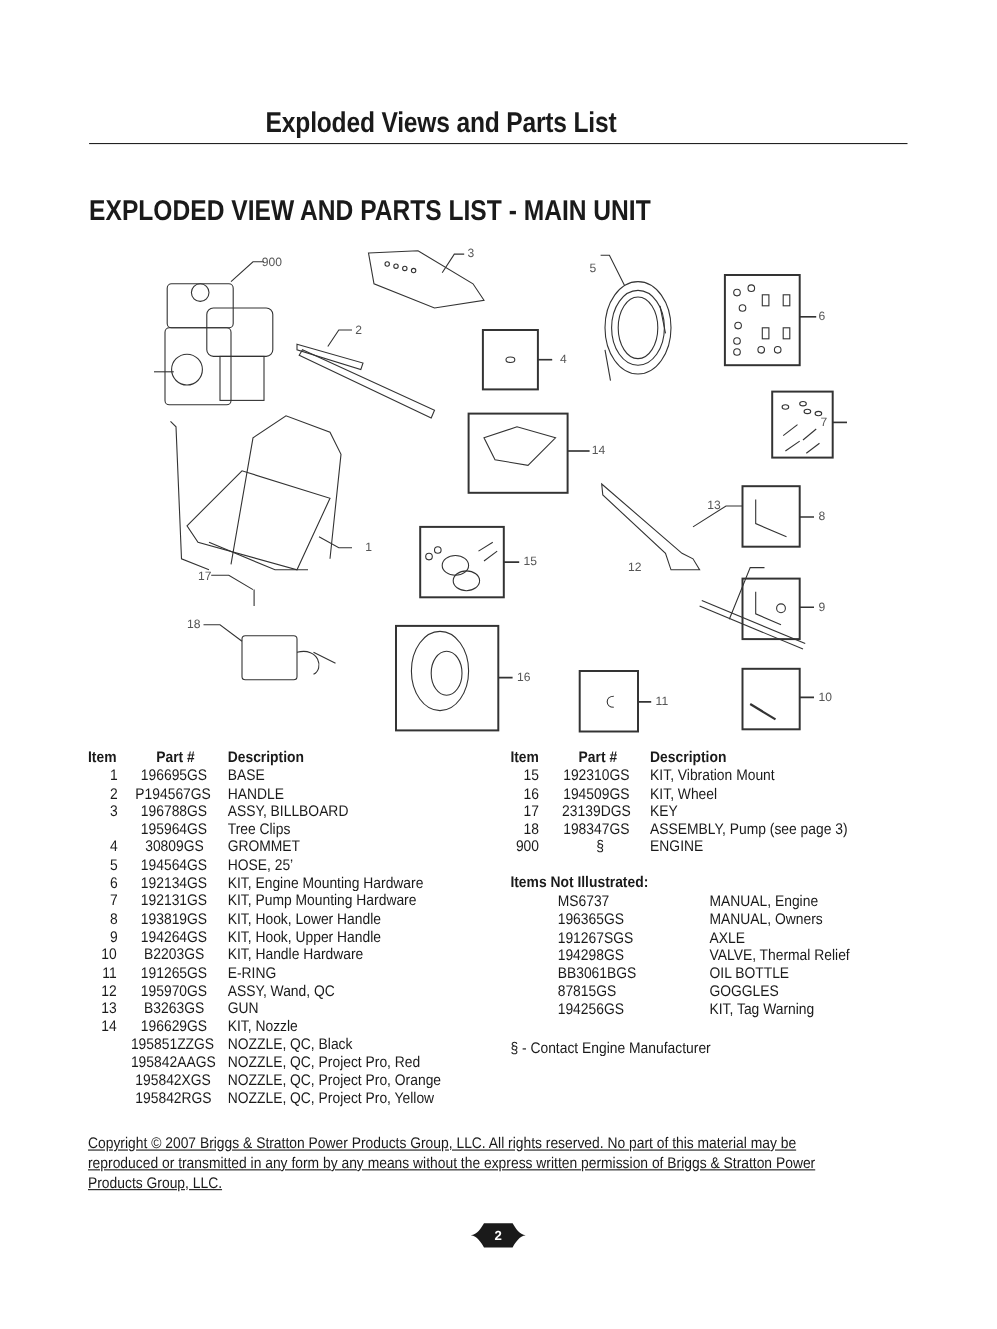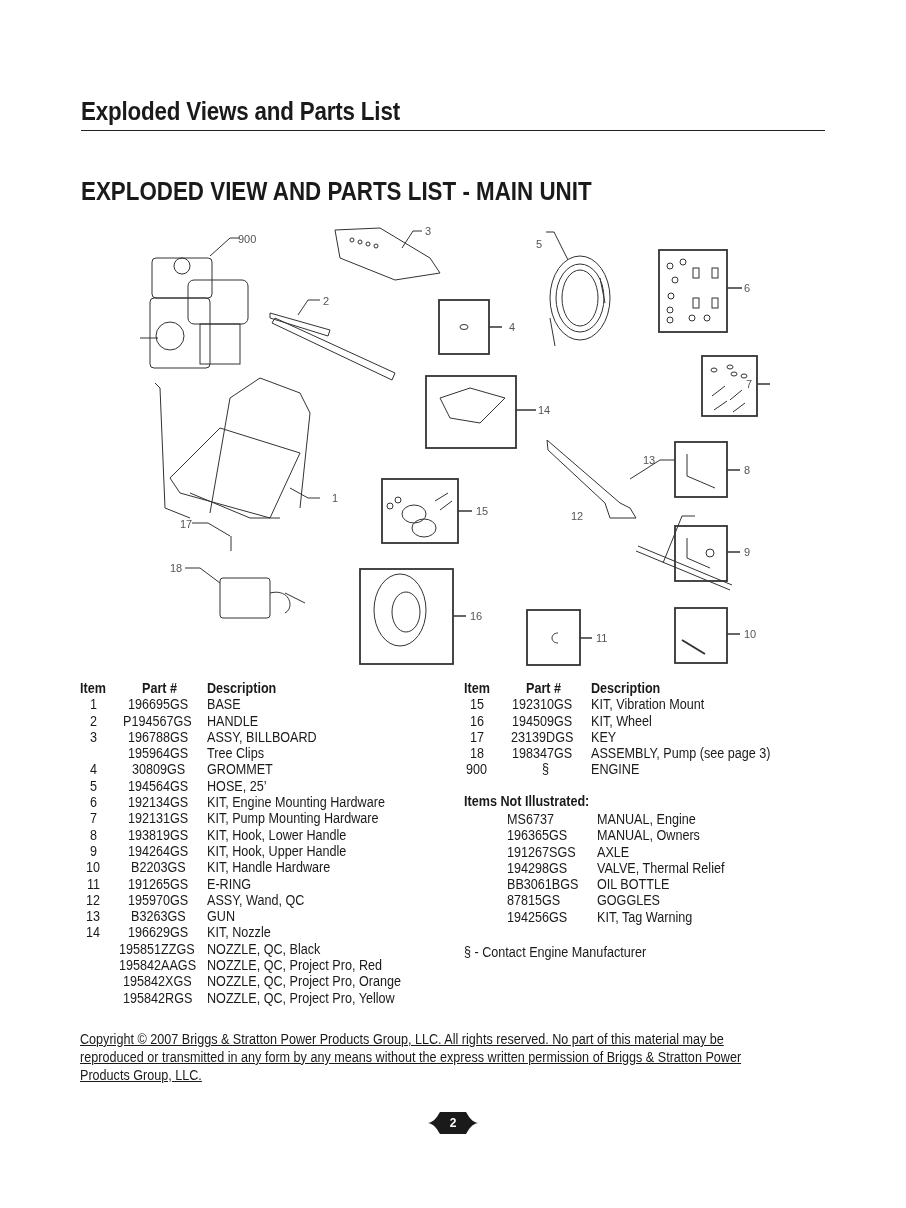--- a/index.html
+++ b/index.html
@@ -1,41 +1,41 @@
 <!DOCTYPE html>
 <html><head>
 <meta charset="utf-8">
 <style>
   html, body { margin: 0; padding: 0; background: #ffffff; }
   body { width: 906px; height: 1208px; position: relative; overflow: hidden;
          font-family: "Liberation Sans", "DejaVu Sans", sans-serif; color: #1a1a1a; }
-  .section-header { position: absolute; left: 81px; top: 94px; width: 744px; }
+  .section-header { position: absolute; left: 81px; top: 94px; width: 744px; text-align: center; }
   .section-title { font-family: "Liberation Sans", sans-serif; font-weight: bold; font-size: 26px;
                    transform: scaleX(0.86); transform-origin: left center; white-space: nowrap;
                    letter-spacing: -0.2px; margin: 0; line-height: 34px; }
   .section-rule { position: absolute; left: 0; top: 36px; width: 744px; height: 0; border-top: 1.5px solid #222; }
   .main-title { position: absolute; left: 81px; top: 174px; font-weight: bold; font-size: 26px;
                 transform: scaleX(0.86); transform-origin: left center; white-space: nowrap; margin: 0; line-height: 34px; }
 
   .diagram { position: absolute; left: 130px; top: 218px; width: 660px; height: 455px; }
   .diagram svg { position: absolute; left: 0; top: 0; }
   .callout { position: absolute; font-size: 11px; color: #555; font-family: "Liberation Sans", sans-serif; }
 
   .parts-table { position: absolute; font-size: 14px; line-height: 16.3px; }
   .parts-table .row { display: flex; white-space: nowrap; }
-  .parts-table .c-item { width: 36px; text-align: center; padding-right: 8px; box-sizing: border-box; }
+  .parts-table .c-item { width: 36px; text-align: right; padding-right: 8px; box-sizing: border-box; }
   .parts-table .c-part { width: 91px; text-align: center; }
   .parts-table .c-desc { }
   .parts-table .row span { transform: scaleX(0.9); transform-origin: left center; display: inline-block; }
   .parts-table .head span { font-weight: bold; }
 
   .not-illustrated-title { position: absolute; left: 464px; top: 793px; font-weight: bold; font-size: 14px;
                            transform: scaleX(0.9); transform-origin: left center; white-space: nowrap; }
   .ni-table { position: absolute; left: 507px; top: 811px; font-size: 14px; line-height: 16.3px; }
-  .ni-table .row { display: flex; white-space: nowrap; }
+  .ni-table .row { display: flex; white-space: nowrap; gap: 48px; }
   .ni-table .c-part { width: 90px; }
   .ni-table span { transform: scaleX(0.9); transform-origin: left center; display: inline-block; }
   .footnote { position: absolute; left: 464px; top: 944px; font-size: 14px; white-space: nowrap;
               transform: scaleX(0.9); transform-origin: left center; }
 
   .copyright { position: absolute; left: 80px; top: 1030px; width: 810px; font-size: 14px; line-height: 18px; text-decoration: underline; }
   .copyright p { margin: 0; transform: scaleX(0.9); transform-origin: left center; white-space: nowrap; }
 
   .page-badge { position: absolute; left: 428px; top: 1111px; width: 50px; height: 24px; }
   .page-badge svg { position: absolute; left: 0; top: 0; }

